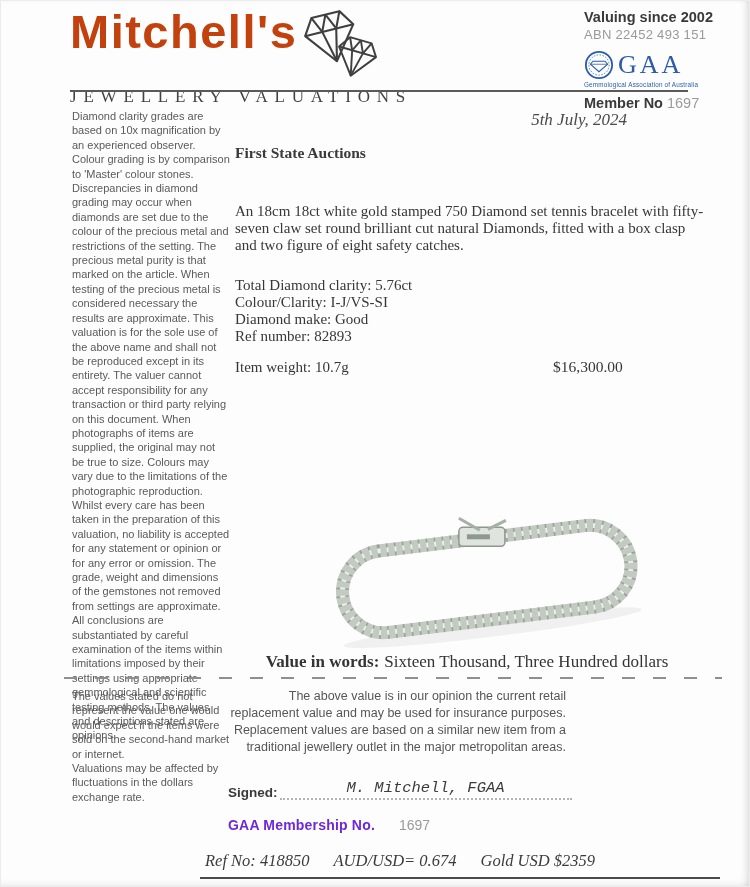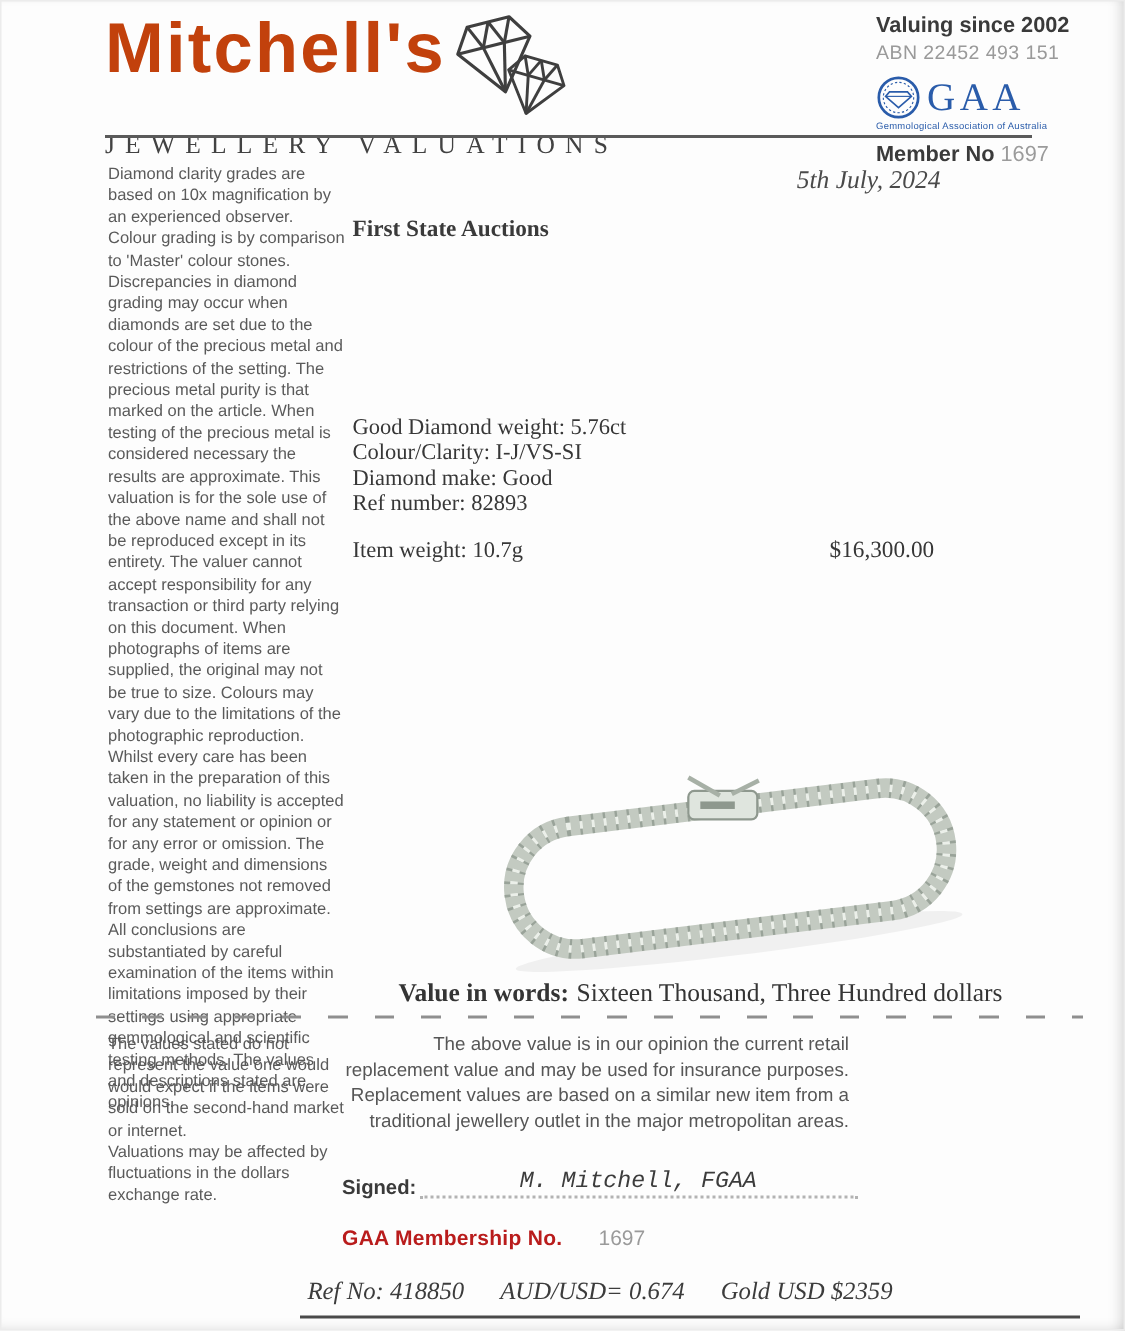--- a/index.html
+++ b/index.html
@@ -97,21 +97,21 @@
   .sig-line{
     display:inline-block;width:292px;margin-left:2px;
     border-bottom:2px dotted #b3b3b3;text-align:center;vertical-align:bottom;
     padding-bottom:1px;
   }
   .signature{
     font-family:Liberation Mono, monospace;font-style:italic;
     font-size:15.5px;color:#3c3c3c;
   }
   .membership-row{position:absolute;left:228px;top:817px;font-size:14px;}
-  .membership-label{font-weight:bold;color:#b91c1c;letter-spacing:.2px;}
+  .membership-label{font-weight:bold;color:#6d28d9;letter-spacing:.2px;}
   .membership-val{color:#9a9a9a;margin-left:24px;}
   .footer-row{
     position:absolute;left:205px;top:851px;display:flex;gap:24px;
     font-family:"Liberation Serif",serif;font-style:italic;
     font-size:16.5px;color:#3c3c3c;
   }
   .footer-rule{
     position:absolute;left:200px;top:877px;width:520px;height:2px;background:#4a4a4a;
   }
 </style>
@@ -171,23 +171,24 @@
 
   <div class="header-rule"></div>
 
   <aside class="sidebar-top">
     <p>Diamond clarity grades are based on 10x magnification by an experienced observer. Colour grading is by comparison to 'Master' colour stones. Discrepancies in diamond grading may occur when diamonds are set due to the colour of the precious metal and restrictions of the setting. The precious metal purity is that marked on the article. When testing of the precious metal is considered necessary the results are approximate. This valuation is for the sole use of the above name and shall not be reproduced except in its entirety. The valuer cannot accept responsibility for any transaction or third party relying on this document. When photographs of items are supplied, the original may not be true to size. Colours may vary due to the limitations of the photographic reproduction. Whilst every care has been taken in the preparation of this valuation, no liability is accepted for any statement or opinion or for any error or omission. The grade, weight and dimensions of the gemstones not removed from settings are approximate. All conclusions are substantiated by careful examination of the items within limitations imposed by their settings using appropriate gemmological and scientific testing methods. The values and descriptions stated are opinions.</p>
   </aside>
 
   <div class="date">5th July, 2024</div>
   <div class="client">First State Auctions</div>
 
+  <p class="description">An 18cm 18ct white gold stamped 750 Diamond set tennis bracelet with fifty-seven claw set round brilliant cut natural Diamonds, fitted with a box clasp and two figure of eight safety catches.</p>
 
   <div class="details">
-    <div>Good Diamond weight: 5.76ct</div>
+    <div>Total Diamond clarity: 5.76ct</div>
     <div>Colour/Clarity: I-J/VS-SI</div>
     <div>Diamond make: Good</div>
     <div>Ref number: 82893</div>
   </div>
 
   <div class="item-weight">Item weight: 10.7g</div>
   <div class="price">$16,300.00</div>
 
   <div class="photo">
     <svg width="345" height="150" viewBox="0 0 345 150">

